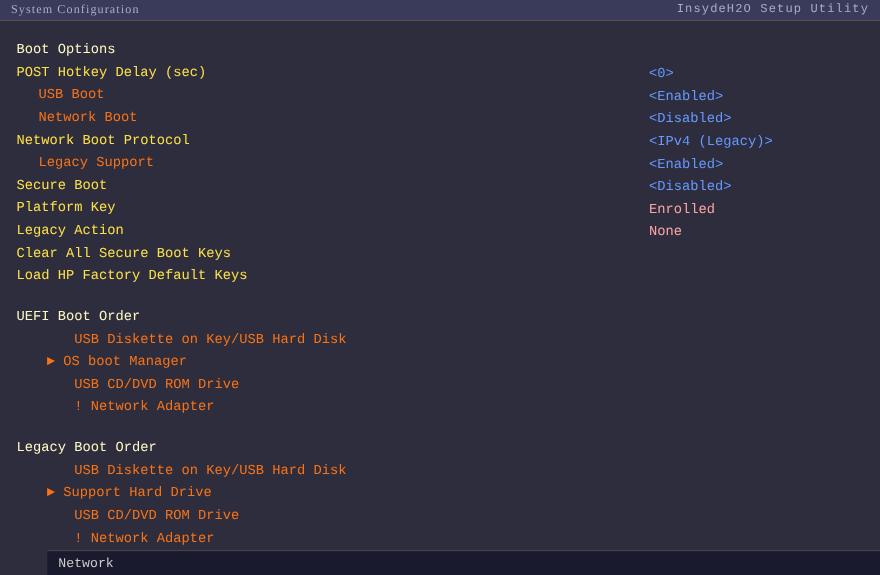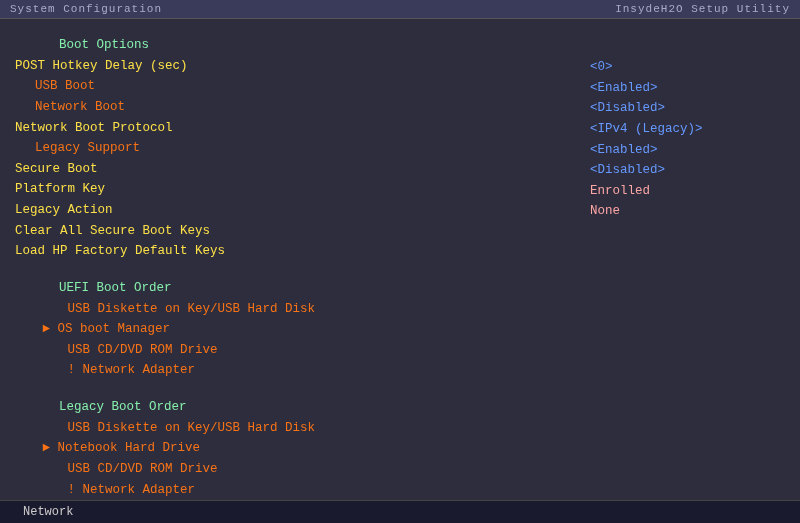--- a/index.html
+++ b/index.html
@@ -24,21 +24,21 @@
       justify-content: space-between;
       align-items: center;
       padding: 3px 10px;
       border-bottom: 1px solid #555;
       height: 22px;
     }
 
     .header-left {
       color: #aaaacc;
       font-size: 11px;
-      font-family: Liberation Mono, monospace;
+      font-family: Liberation Serif, serif;
       letter-spacing: 1px;
     }
 
     .header-right {
       color: #aaaacc;
       font-size: 11px;
       font-family: 'Courier New', monospace;
       letter-spacing: 1px;
     }
 
@@ -68,23 +68,22 @@
       color: #fde047;
       white-space: pre;
     }
 
     .menu-item.highlighted {
       color: #f97316;
       margin-left: 20px;
     }
 
     .menu-item.section-header {
-      color: #86efac;
+      color: #fef9c3;
       margin-top: 8px;
-      margin-left: 44px;
     }
 
     .menu-item.indent2 {
       padding-left: 10px;
     }
 
     
     .right-value {
       font-family: 'Courier New', Courier, monospace;
       font-size: 12.5px;
@@ -97,21 +96,22 @@
       color: #fca5a5;
     }
 
     
     .footer {
       background-color: #1a1a2e;
       height: 30px;
       border-top: 1px solid #444;
       display: flex;
       align-items: center;
-      padding: 0 23px;
+      padding: 0 10px;
+      margin-left: 43px;
     }
 
     .network-label {
       color: #cccccc;
       font-family: 'Courier New', monospace;
       font-size: 12px;
     }
 
     .screen-bg {
       background-color: #2d2d3d;
@@ -163,21 +163,21 @@
       <div class="menu-item section-header">UEFI Boot Order</div>
       <div class="menu-item highlighted indent2">   USB Diskette on Key/USB Hard Disk</div>
       <div class="menu-item highlighted"> ► OS boot Manager</div>
       <div class="menu-item highlighted indent2">   USB CD/DVD ROM Drive</div>
       <div class="menu-item highlighted indent2">   ! Network Adapter</div>
 
       <div style="height:8px;"></div>
 
       <div class="menu-item section-header">Legacy Boot Order</div>
       <div class="menu-item highlighted indent2">   USB Diskette on Key/USB Hard Disk</div>
-      <div class="menu-item highlighted"> ► Notebook Hard Drive</div>
+      <div class="menu-item highlighted"> ► Support Hard Drive</div>
       <div class="menu-item highlighted indent2">   USB CD/DVD ROM Drive</div>
       <div class="menu-item highlighted indent2">   ! Network Adapter</div>
 
     </div>
 
     <div class="right-panel">
       <div class="right-value">&lt;0&gt;</div>
       <div class="right-value">&lt;Enabled&gt;</div>
       <div class="right-value">&lt;Disabled&gt;</div>
       <div class="right-value">&lt;IPv4 (Legacy)&gt;</div>

